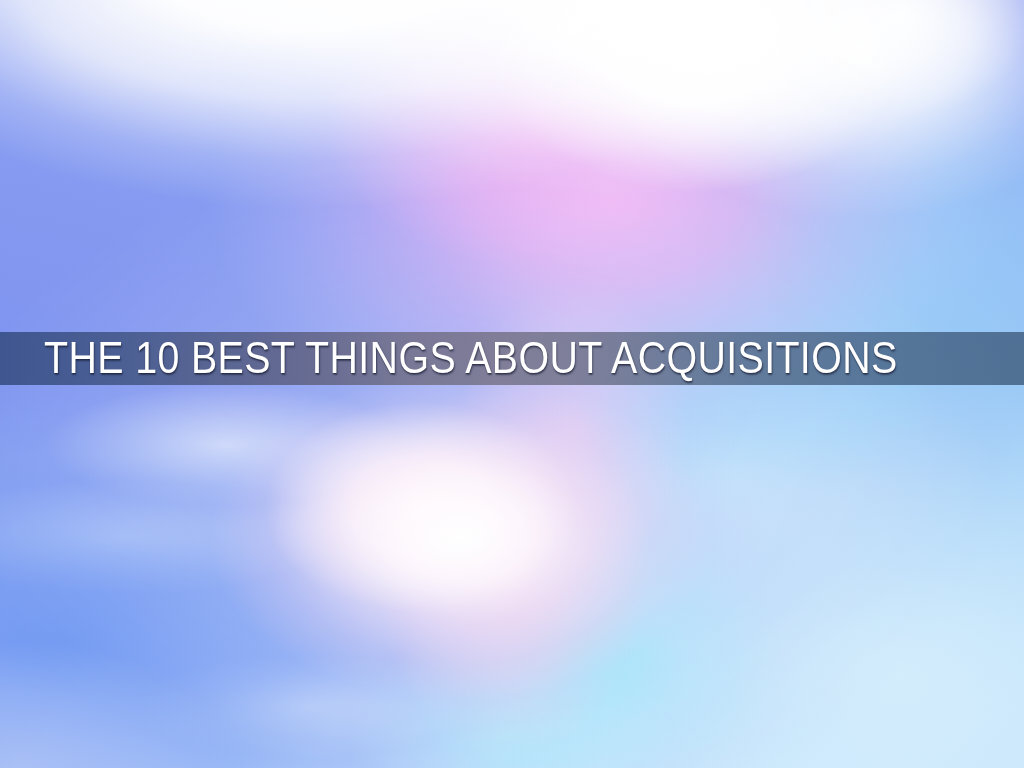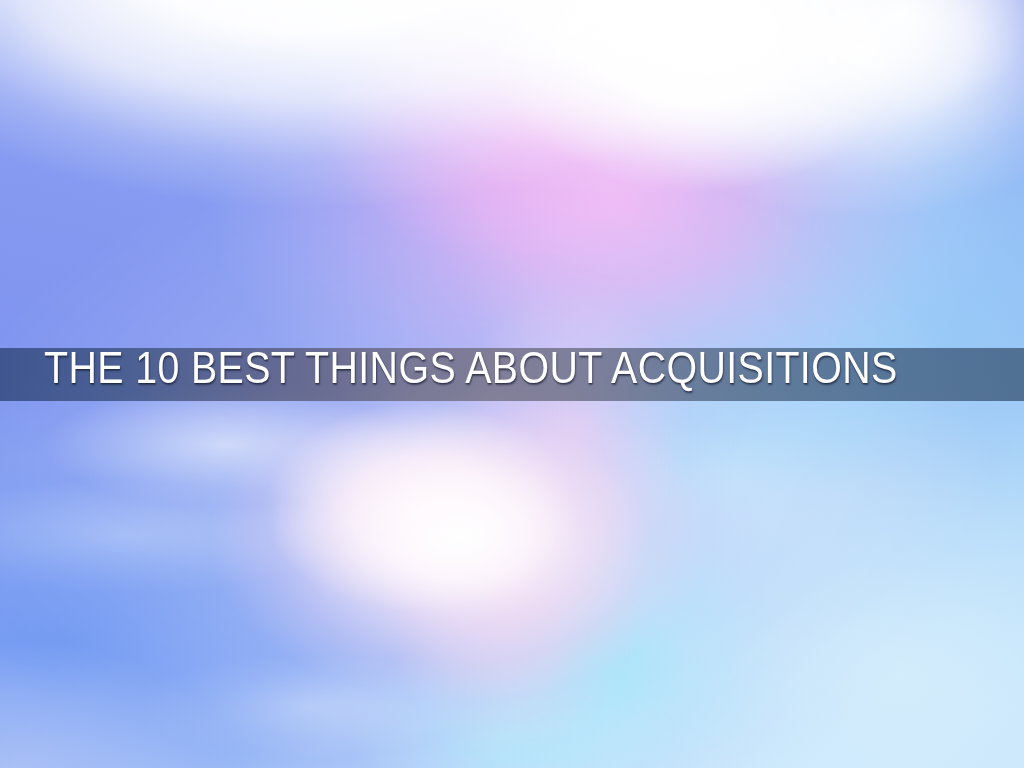--- a/index.html
+++ b/index.html
@@ -230,24 +230,25 @@
         rgba(120,140,200,0) 58%,
         rgba(110,130,195,0.07) 82%,
         rgba(100,120,190,0.14) 100%);
   }
 
   
 
   #title-bar {
     position: absolute;
     left: 0;
-    top: 348px;
+    top: 332px;
     width: 1024px;
     height: 53px;
     display: flex;
+    align-items: center;
     box-sizing: border-box;
     padding-left: 44px;
     padding-right: 14px;
     background:
       linear-gradient(90deg,
         rgba(46,70,120,0.80) 0%,
         rgba(58,78,122,0.78) 12%,
         rgba(88,88,116,0.76) 30%,
         rgba(104,100,118,0.74) 40%,
         rgba(108,104,120,0.74) 48%,

